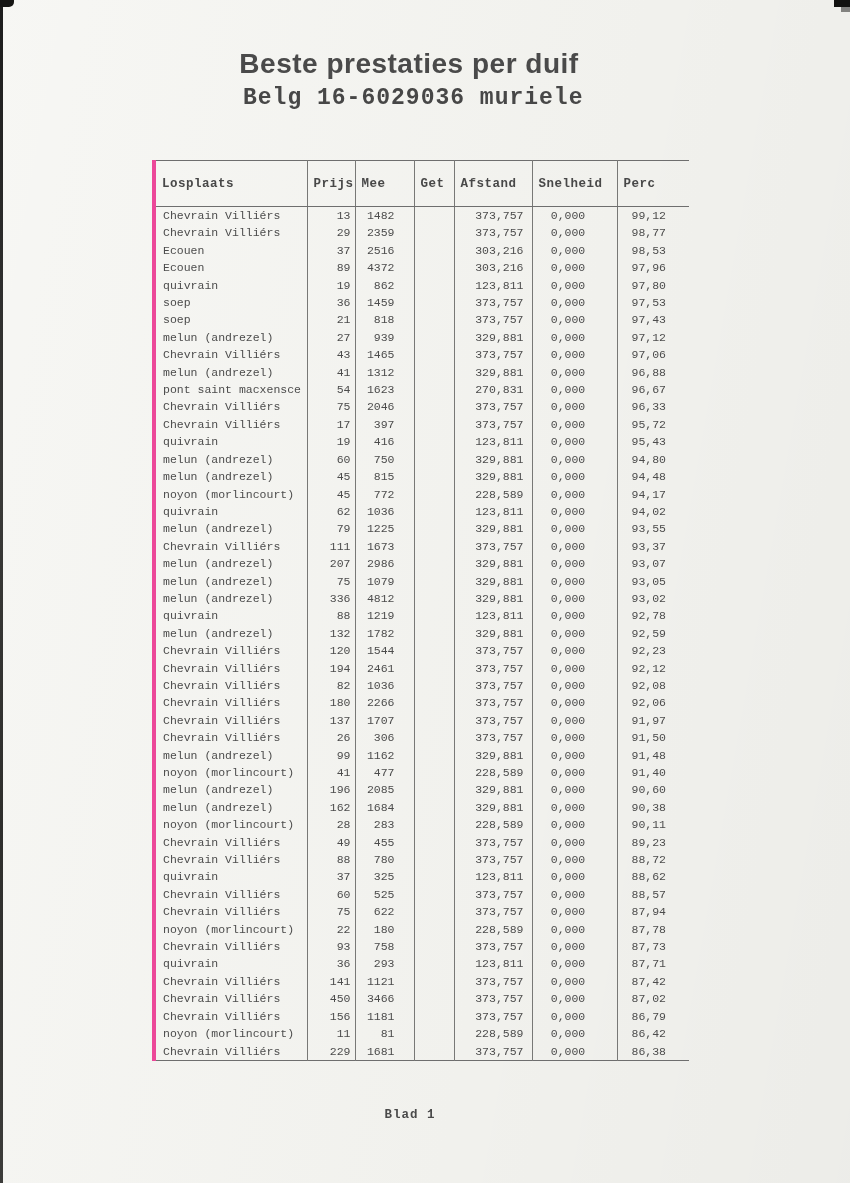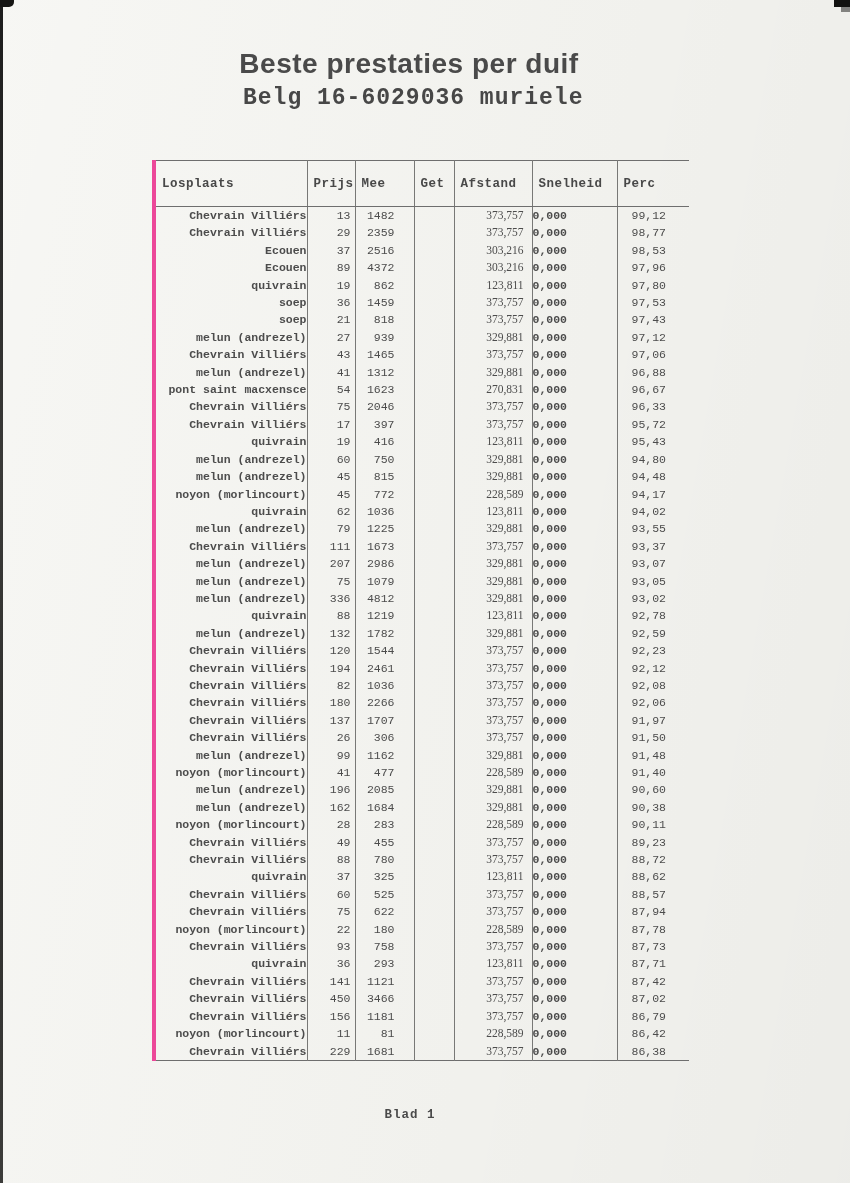--- a/index.html
+++ b/index.html
@@ -67,26 +67,26 @@
     color:#484848;letter-spacing:0.5px;
   }
   th.b, td.b{border-right:1px solid #787876;}
   th:first-child, td:first-child{border-left:4px solid #ec4899;}
   td{
     height:17px;line-height:17.4px;
     font-size:11.5px;padding:0;
     white-space:nowrap;overflow:hidden;
     color:#4c4c4c;
   }
-  td.col0{text-align:right;padding-left:7px;font-weight:bold;}
+  td.col0{text-align:left;padding-left:7px;}
   td.col1{text-align:right;padding-right:4px;}
   td.col2{text-align:right;padding-right:19px;}
   td.col3{}
-  td.col4{text-align:right;padding-right:8px;font-family:Liberation Serif, serif;}
-  td.col5{text-align:left;padding-right:13px;font-weight:bold;}
+  td.col4{text-align:right;padding-right:8px;}
+  td.col5{text-align:center;padding-right:13px;}
   td.col6{text-align:left;padding-left:14px;}
   .footer{
     position:absolute;top:1108px;left:6px;width:808px;
     text-align:center;
     font-size:12.5px;font-weight:600;color:#4a4a4a;
     letter-spacing:1px;
   }
 </style>
 </head>
 <body>

